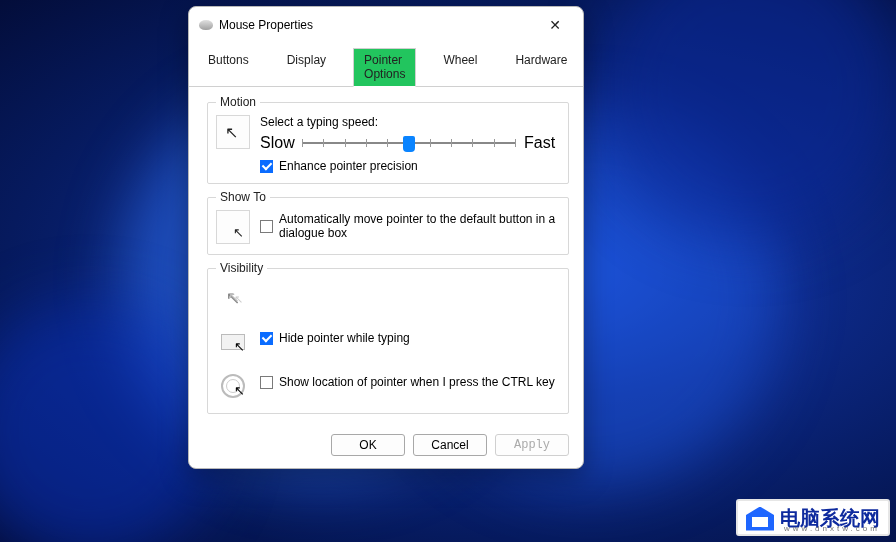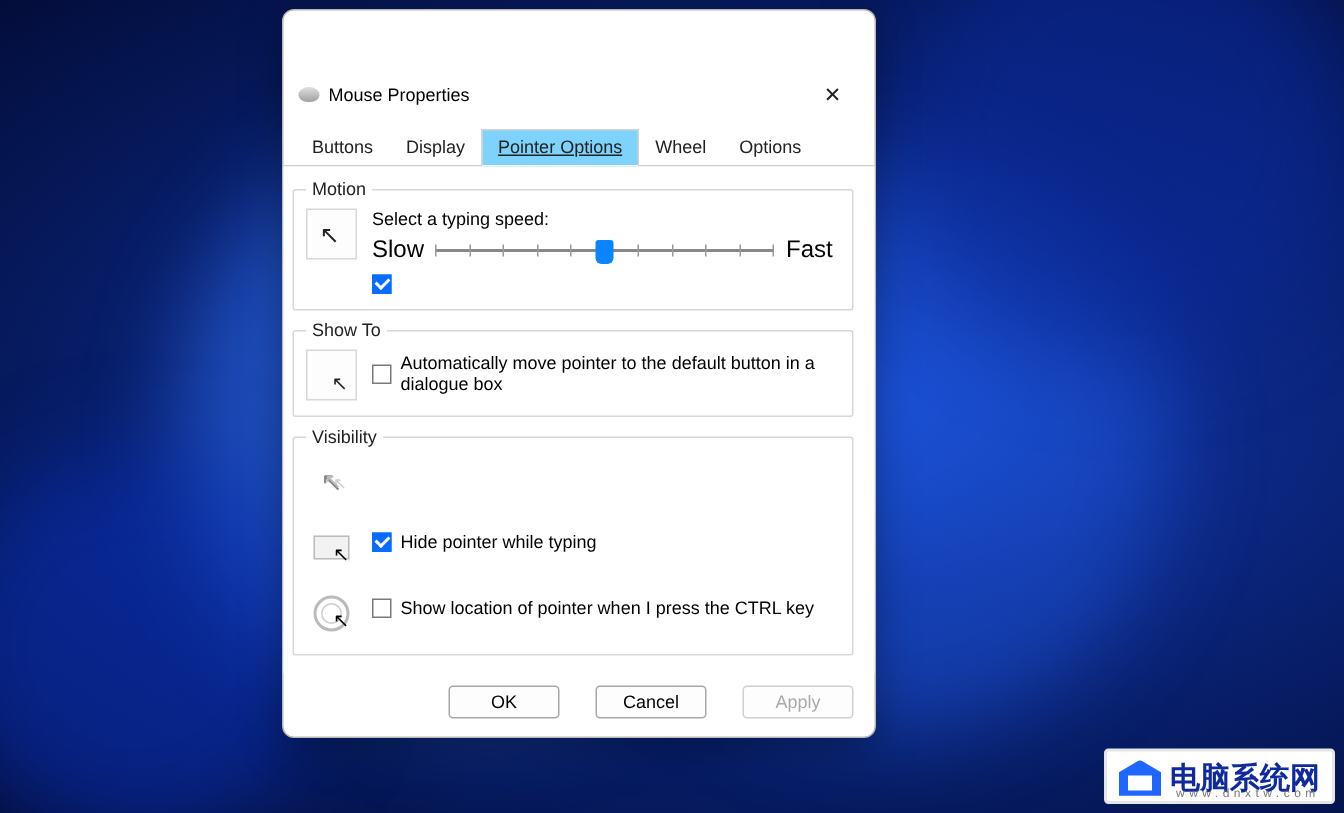--- a/index.html
+++ b/index.html
@@ -27,58 +27,56 @@
     width: 396px;
     background: #ffffff;
     border: 1px solid #b8b8b8;
     border-radius: 8px;
     box-shadow: 0 8px 28px rgba(0,0,0,0.35);
   }
   .titlebar {
     display: flex; align-items: center;
     padding: 6px 10px 6px 10px;
     font-size: 12px;
-    margin-top: 38px;
   }
   .titlebar .ticon {
     width: 14px; height: 10px;
     background: linear-gradient(#e0e0e0,#a0a0a0);
     border-radius: 50% 50% 45% 45%;
     margin-right: 6px;
   }
   .title { flex: 1; }
   .closebtn {
     width: 36px; height: 24px;
     display:flex; align-items:center; justify-content:center;
     font-size: 14px; color:#222;
     cursor:pointer;
   }
 
   .tabs {
-    display:flex; gap: 0;
+    display:flex; gap: 16px;
     padding: 4px 8px 0 8px;
     border-bottom: 1px solid #d0d0d0;
     font-size: 12px;
   }
   .tab {
     padding: 4px 10px 5px 10px;
     color:#222;
     cursor:pointer;
     position:relative;
     top:1px;
     border:1px solid transparent;
   }
   .tab.active {
-    background:#7dd3fc;
+    background:#22c55e;
     border:1px solid #d0d0d0;
     border-bottom:1px solid #fff;
-    text-decoration:underline;
-  }
-
-  .tabcontent { padding: 8px 14px 6px 6px; background:#fff; }
+  }
+
+  .tabcontent { padding: 8px 14px 6px 18px; background:#fff; }
 
   fieldset.group {
     border:1px solid #d8d8d8;
     border-radius: 2px;
     margin-bottom: 6px;
     padding: 6px 10px 10px 8px;
   }
   legend.group-title {
     font-size: 12px;
     padding: 0 4px;
@@ -141,34 +139,34 @@
   .cbox.checked {
     background:#0a6cff; border-color:#0a6cff;
   }
   .cbox.checked::after {
     content:""; width:4px; height:7px;
     border:solid #fff; border-width:0 2px 2px 0;
     transform: rotate(45deg) translate(-1px,-1px);
   }
 
   .buttons {
-    display:flex; justify-content:flex-end; gap:24px;
+    display:flex; justify-content:flex-end; gap:8px;
     padding: 8px 14px 12px 14px;
   }
   .btn {
     min-width: 74px; padding:3px 10px;
     border:1px solid #a8a8a8;
     background:#fdfdfd;
     font-size:12px;
     text-align:center;
     border-radius:3px;
     cursor:pointer;
   }
   .btn.disabled {
-    color:#aaa; border-color:#d0d0d0; cursor:default;
+    color:#aaa; border-color:#d0d0d0; cursor:default;font-family:Liberation Mono, monospace;
   }
 
   
   .badge {
     position:absolute; right:6px; bottom:6px;
     background:#fff;
     border:2px solid #e6e6e6;
     padding:4px 8px 2px 8px;
     display:flex; align-items:center; gap:6px;
     border-radius:3px;
@@ -200,21 +198,21 @@
     <div class="ticon"></div>
     <div class="title">Mouse Properties</div>
     <div class="closebtn">✕</div>
   </div>
 
   <div class="tabs">
     <div class="tab">Buttons</div>
     <div class="tab">Display</div>
     <div class="tab active">Pointer Options</div>
     <div class="tab">Wheel</div>
-    <div class="tab">Options</div>
+    <div class="tab">Hardware</div>
   </div>
 
   <div class="tabcontent">
 
     <fieldset class="group">
       <legend class="group-title">Motion</legend>
       <div class="row">
         <div class="picto">
           <span class="cursor" style="top:7px;left:8px">↖</span>
         </div>
@@ -236,20 +234,21 @@
                   <span class="tick"></span>
                   <span class="tick"></span>
                   <span class="tick"></span>
               </div>
               <div class="thumb" style="left:50%"></div>
             </div>
             <span class="sliderlbl" style="text-align:left">Fast</span>
           </div>
           <label class="check" style="margin-top:6px">
             <span class="cbox checked"></span>
+            <span>Enhance pointer precision</span>
           </label>
         </div>
       </div>
     </fieldset>
 
     <fieldset class="group">
       <legend class="group-title">Show To</legend>
       <div class="row">
         <div class="picto">
           <span class="cursor" style="top:14px;left:16px;font-size:13px">↖</span>

